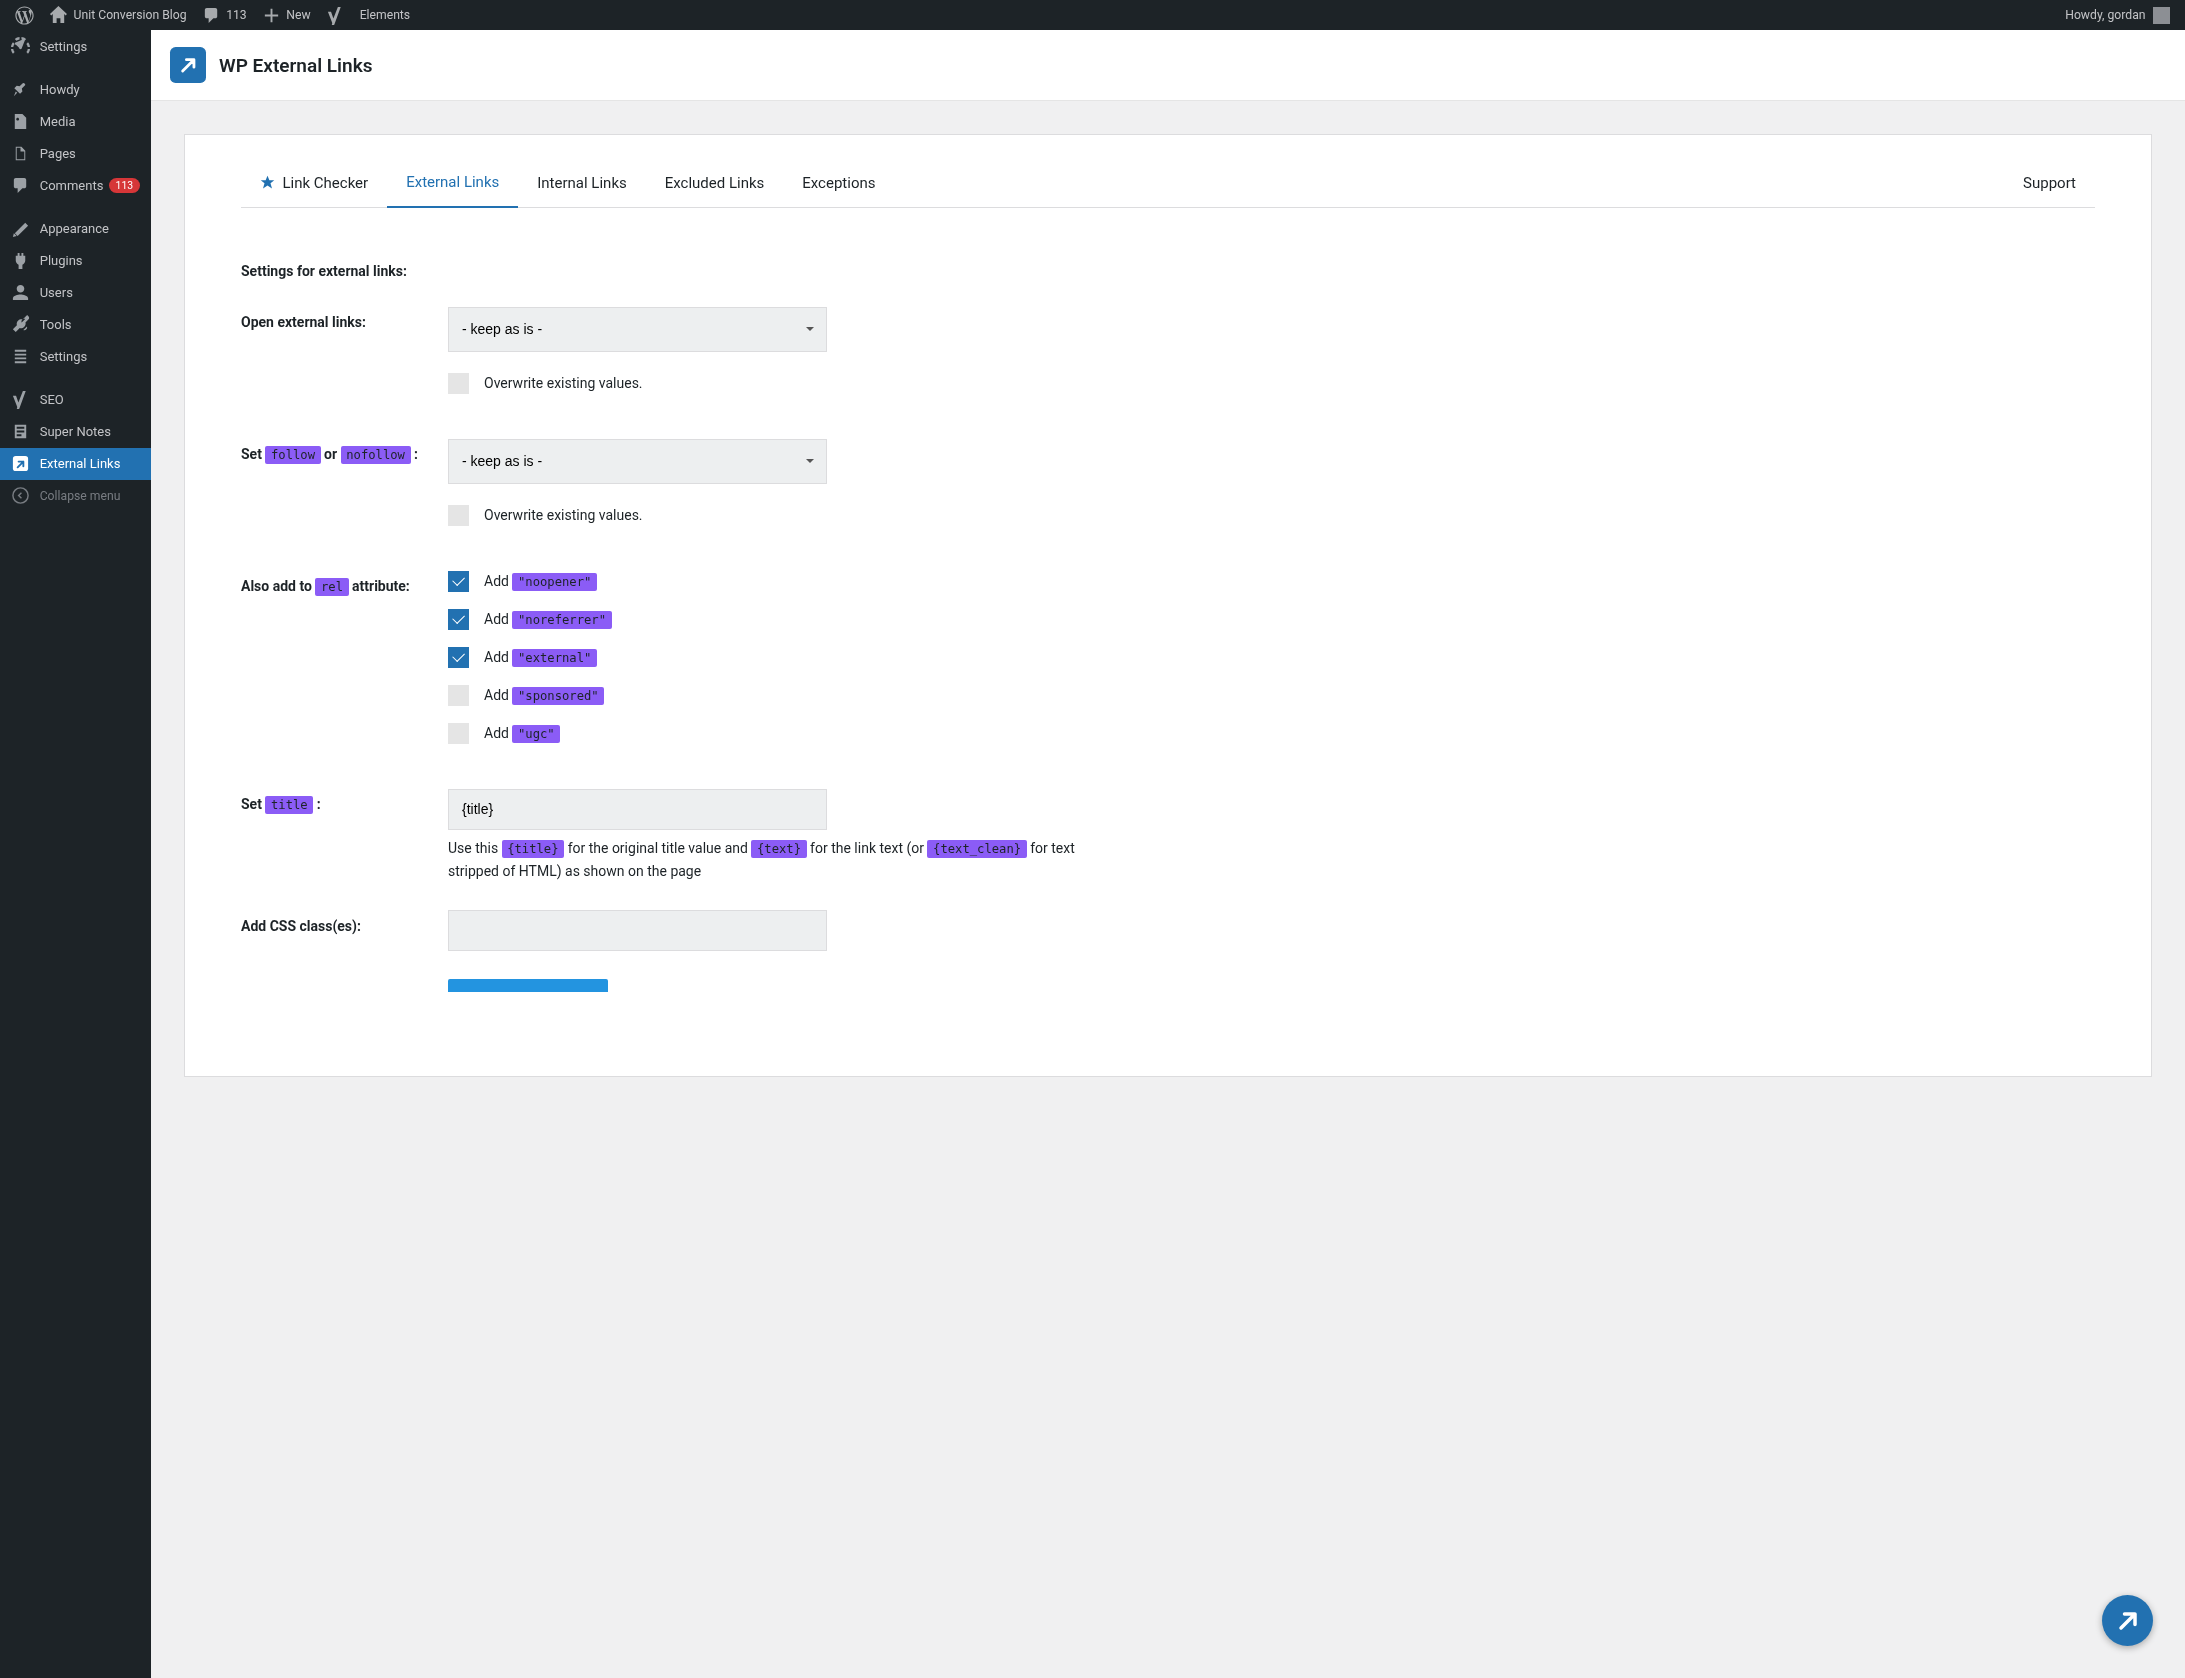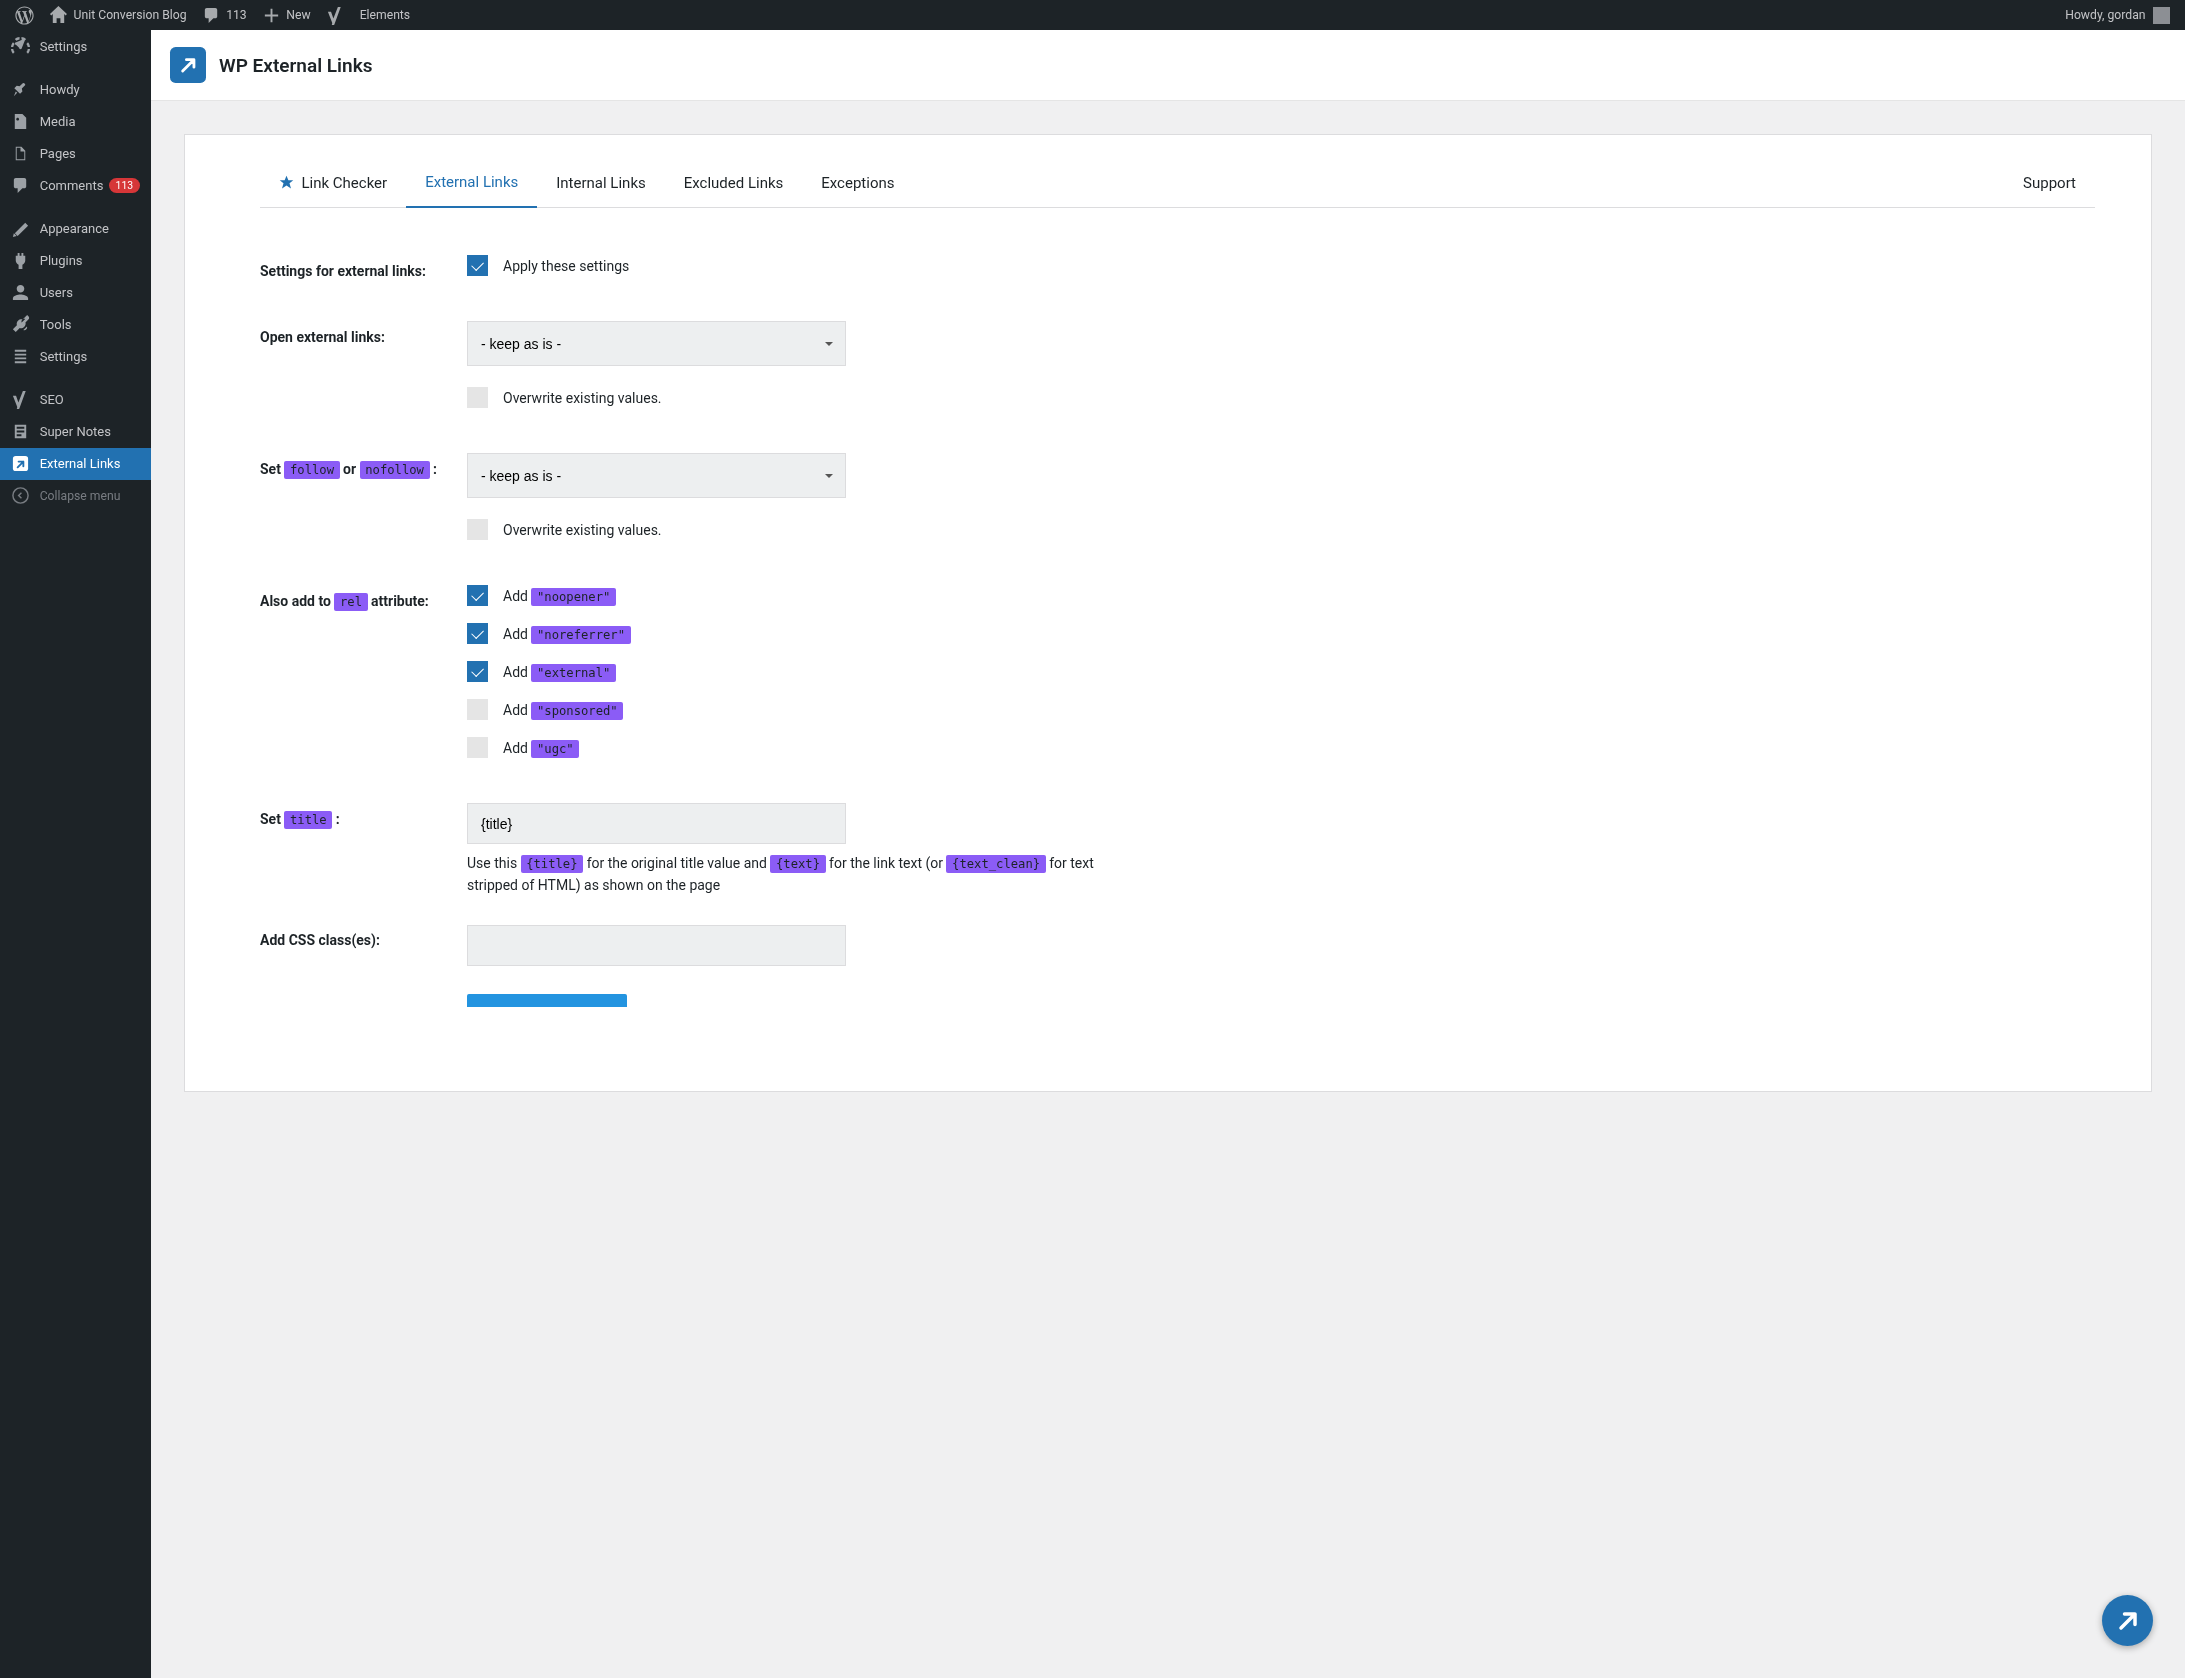--- a/index.html
+++ b/index.html
@@ -26,21 +26,21 @@
 .collapse { color:#787c82; font-size:12.2px; }
 
 
 #content { margin-left:151px; padding-top:30px; height:100vh; overflow-y:auto; }
 .page-header { background:#fff; padding: 17px 19px; display:flex; align-items:center; border-bottom:0.9px solid #e5e5e5; }
 .page-header .logo { width:36px; height:36px; border-radius:5.6px; background:#2271b1; display:flex; align-items:center; justify-content:center; margin-right:13px; }
 .page-header .logo svg { width:22.6px; height:22.6px; fill:#fff; }
 .page-header h1 { font-size:19px; font-weight:600; }
 
 .main-wrap { padding: 33px; }
-.panel { background:#fff; border:0.9px solid #dcdcde; padding: 38px 56px 56px 75px; }
+.panel { background:#fff; border:0.9px solid #dcdcde; padding: 38px 56px 56px 56px; }
 
 
 .tabs { display:flex; border-bottom:0.9px solid #dcdcde; margin-bottom:47px; }
 .tab { padding: 0 19px 15px 19px; font-size:15px; color:#1d2327; cursor:pointer; display:flex; align-items:center; }
 .tab.active { color:#2271b1; border-bottom:2.8px solid #2271b1; margin-bottom:-0.9px; }
 .tab .star { width:15px; height:15px; fill:#2271b1; margin-right:7.5px; }
 .tab-spacer { flex:1; }
 
 
 .form-row { display:flex; margin-bottom: 28px; align-items: flex-start; }
@@ -237,26 +237,20 @@
             <span>Exceptions</span>
           </div>
         <div class="tab-spacer"></div>
         <div class="tab">
             <span>Support</span>
           </div>
       </div>
 
       <div class="form-row">
         <div class="label">Settings for external links:</div>
-        <div class="field">
-          <div class="check-line">
-            <div class="check on"></div>
-            <span>Apply these settings</span>
-          </div>
-        </div>
       </div>
 
       <div class="form-row">
         <div class="label">Open external links:</div>
         <div class="field">
           <div class="select" style="margin-bottom:21px;">
             <select><option>- keep as is -</option></select>
           </div>
           <div class="check-line">
             <div class="check"></div>

